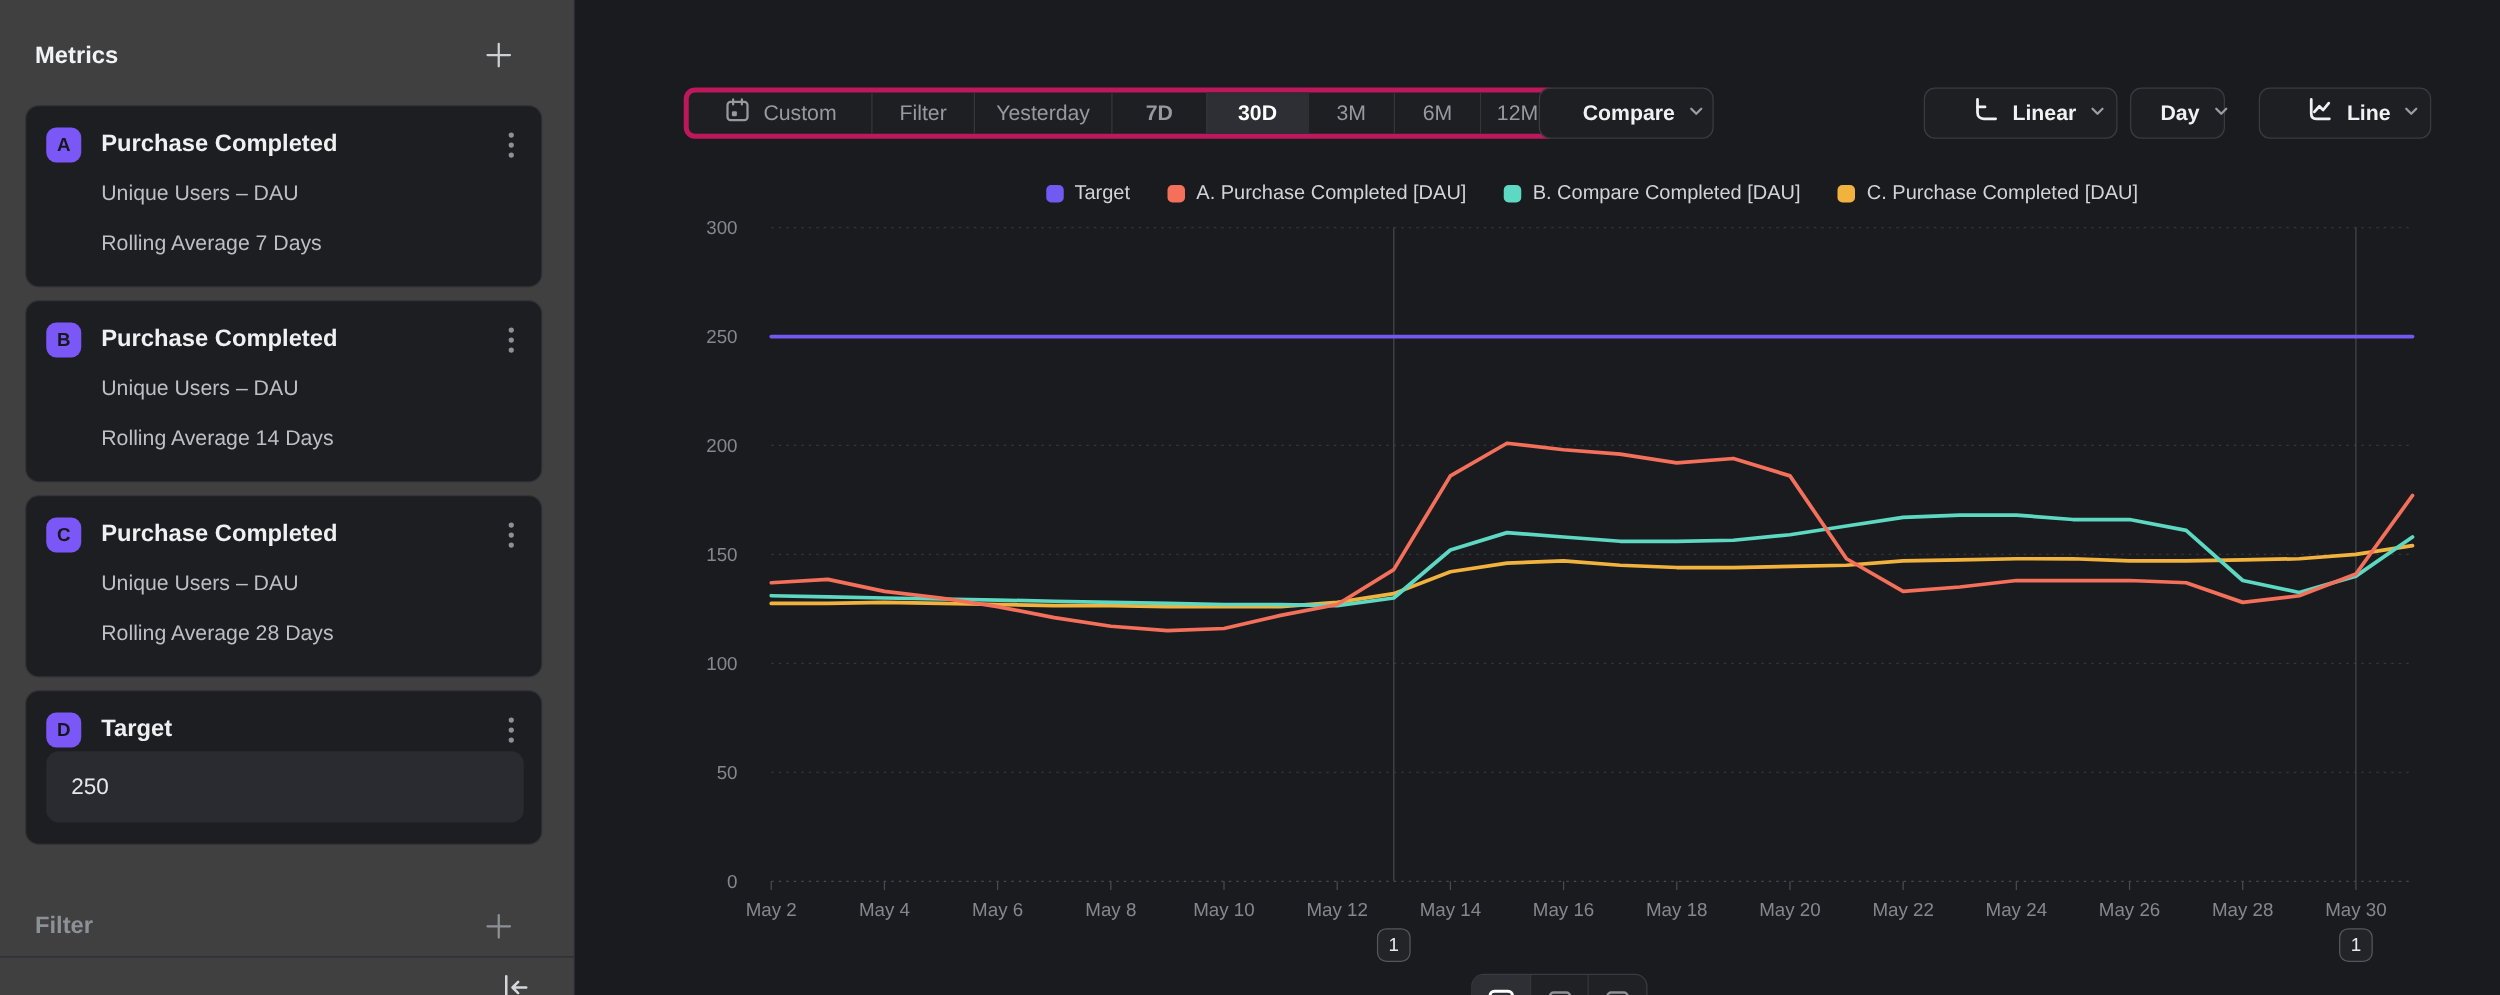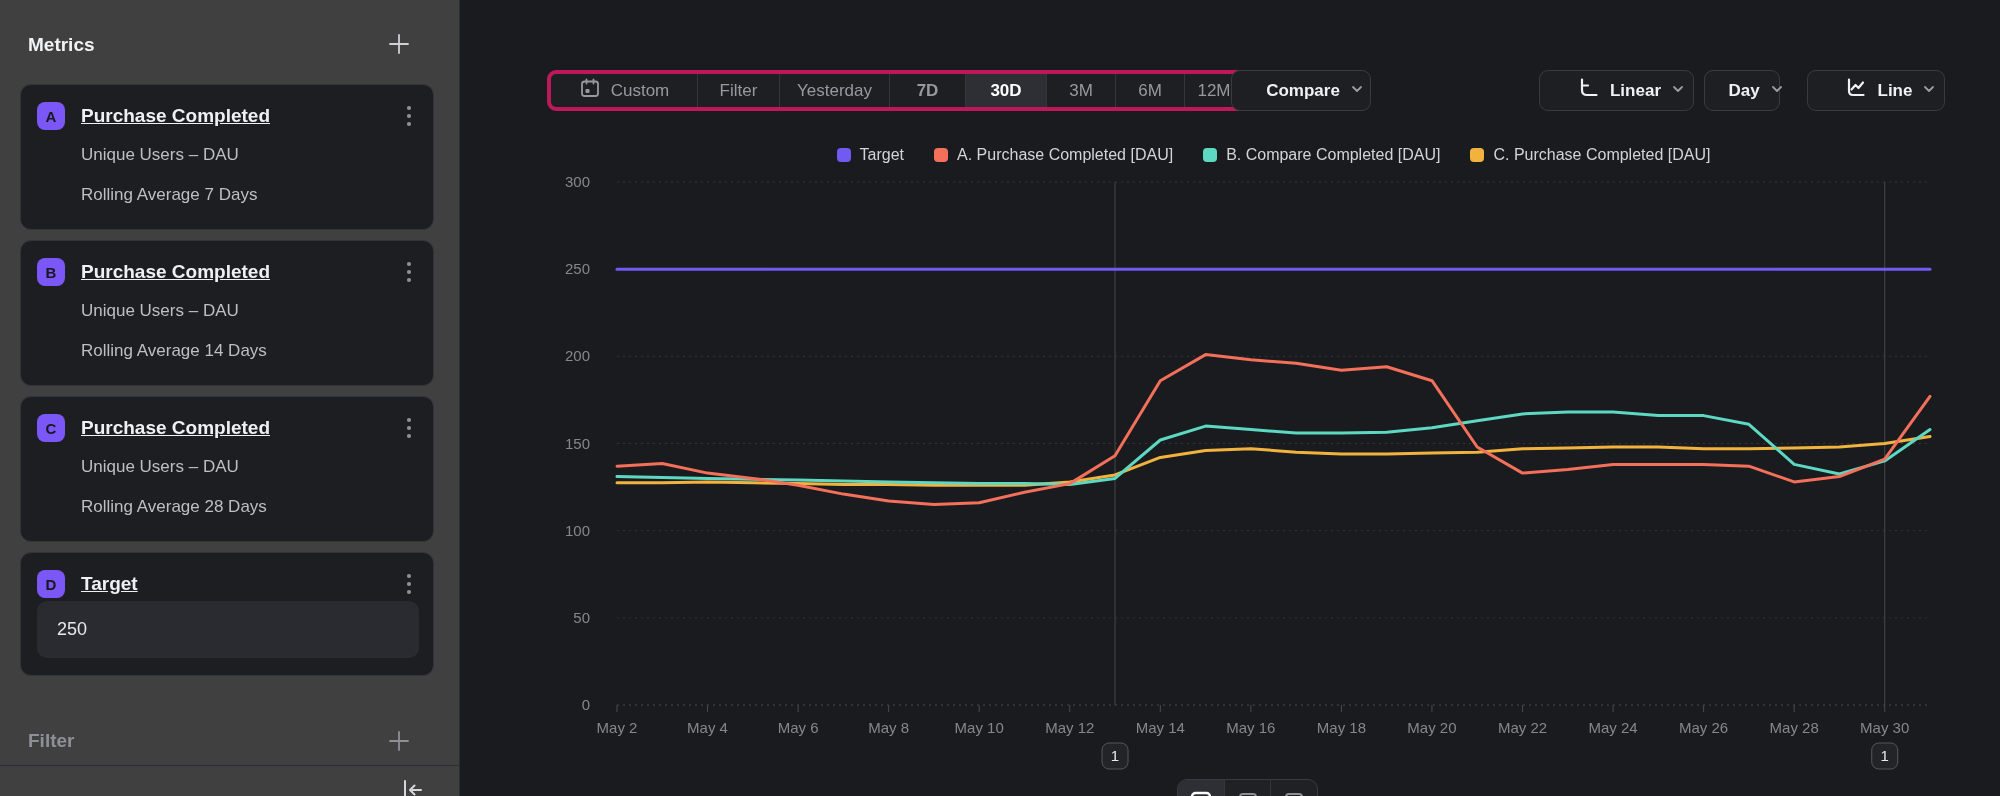--- a/index.html
+++ b/index.html
@@ -30,21 +30,21 @@
     background:#1d1e22; border:1px solid #33343a; border-radius:11px;
   }
   .card-a { top:84px; } .card-b { top:240px; } .card-c { top:396px; }
   .card-d { top:552px; height:124px; }
   .card-header { position:absolute; left:16px; top:17px; right:14px; height:28px; display:flex; align-items:center; }
   .badge {
     width:28px; height:28px; border-radius:8px; background:#7c57f7;
     color:#17181b; font-size:15px; font-weight:700;
     display:flex; align-items:center; justify-content:center; flex:none;
   }
-  .card-title { margin-left:16px; font-size:19px; font-weight:600; color:#eef0f2; flex:1;text-decoration:underline; }
+  .card-title { margin-left:16px; font-size:19px; font-weight:600; color:#eef0f2; flex:1; }
   .kebab { width:20px; height:24px; color:#8d9096; cursor:pointer; flex:none; display:flex; align-items:center; justify-content:center; }
   .card-sub    { position:absolute; left:60px; top:60px;  font-size:17px; color:#bdbfc4; }
   .card-detail { position:absolute; left:60px; top:100px; font-size:17px; color:#bdbfc4; }
   .target-input {
     position:absolute; left:16px; top:48px; width:382px; height:57px;
     background:#2a2b30; border:none; border-radius:10px;
     color:#e6e7ea; font-size:18px; padding:0 20px; outline:none;
     font-family:"Liberation Sans", sans-serif;
   }
   .filter-label { position:absolute; left:28px; top:730px; font-size:19px; font-weight:700; color:#8d9096; }

